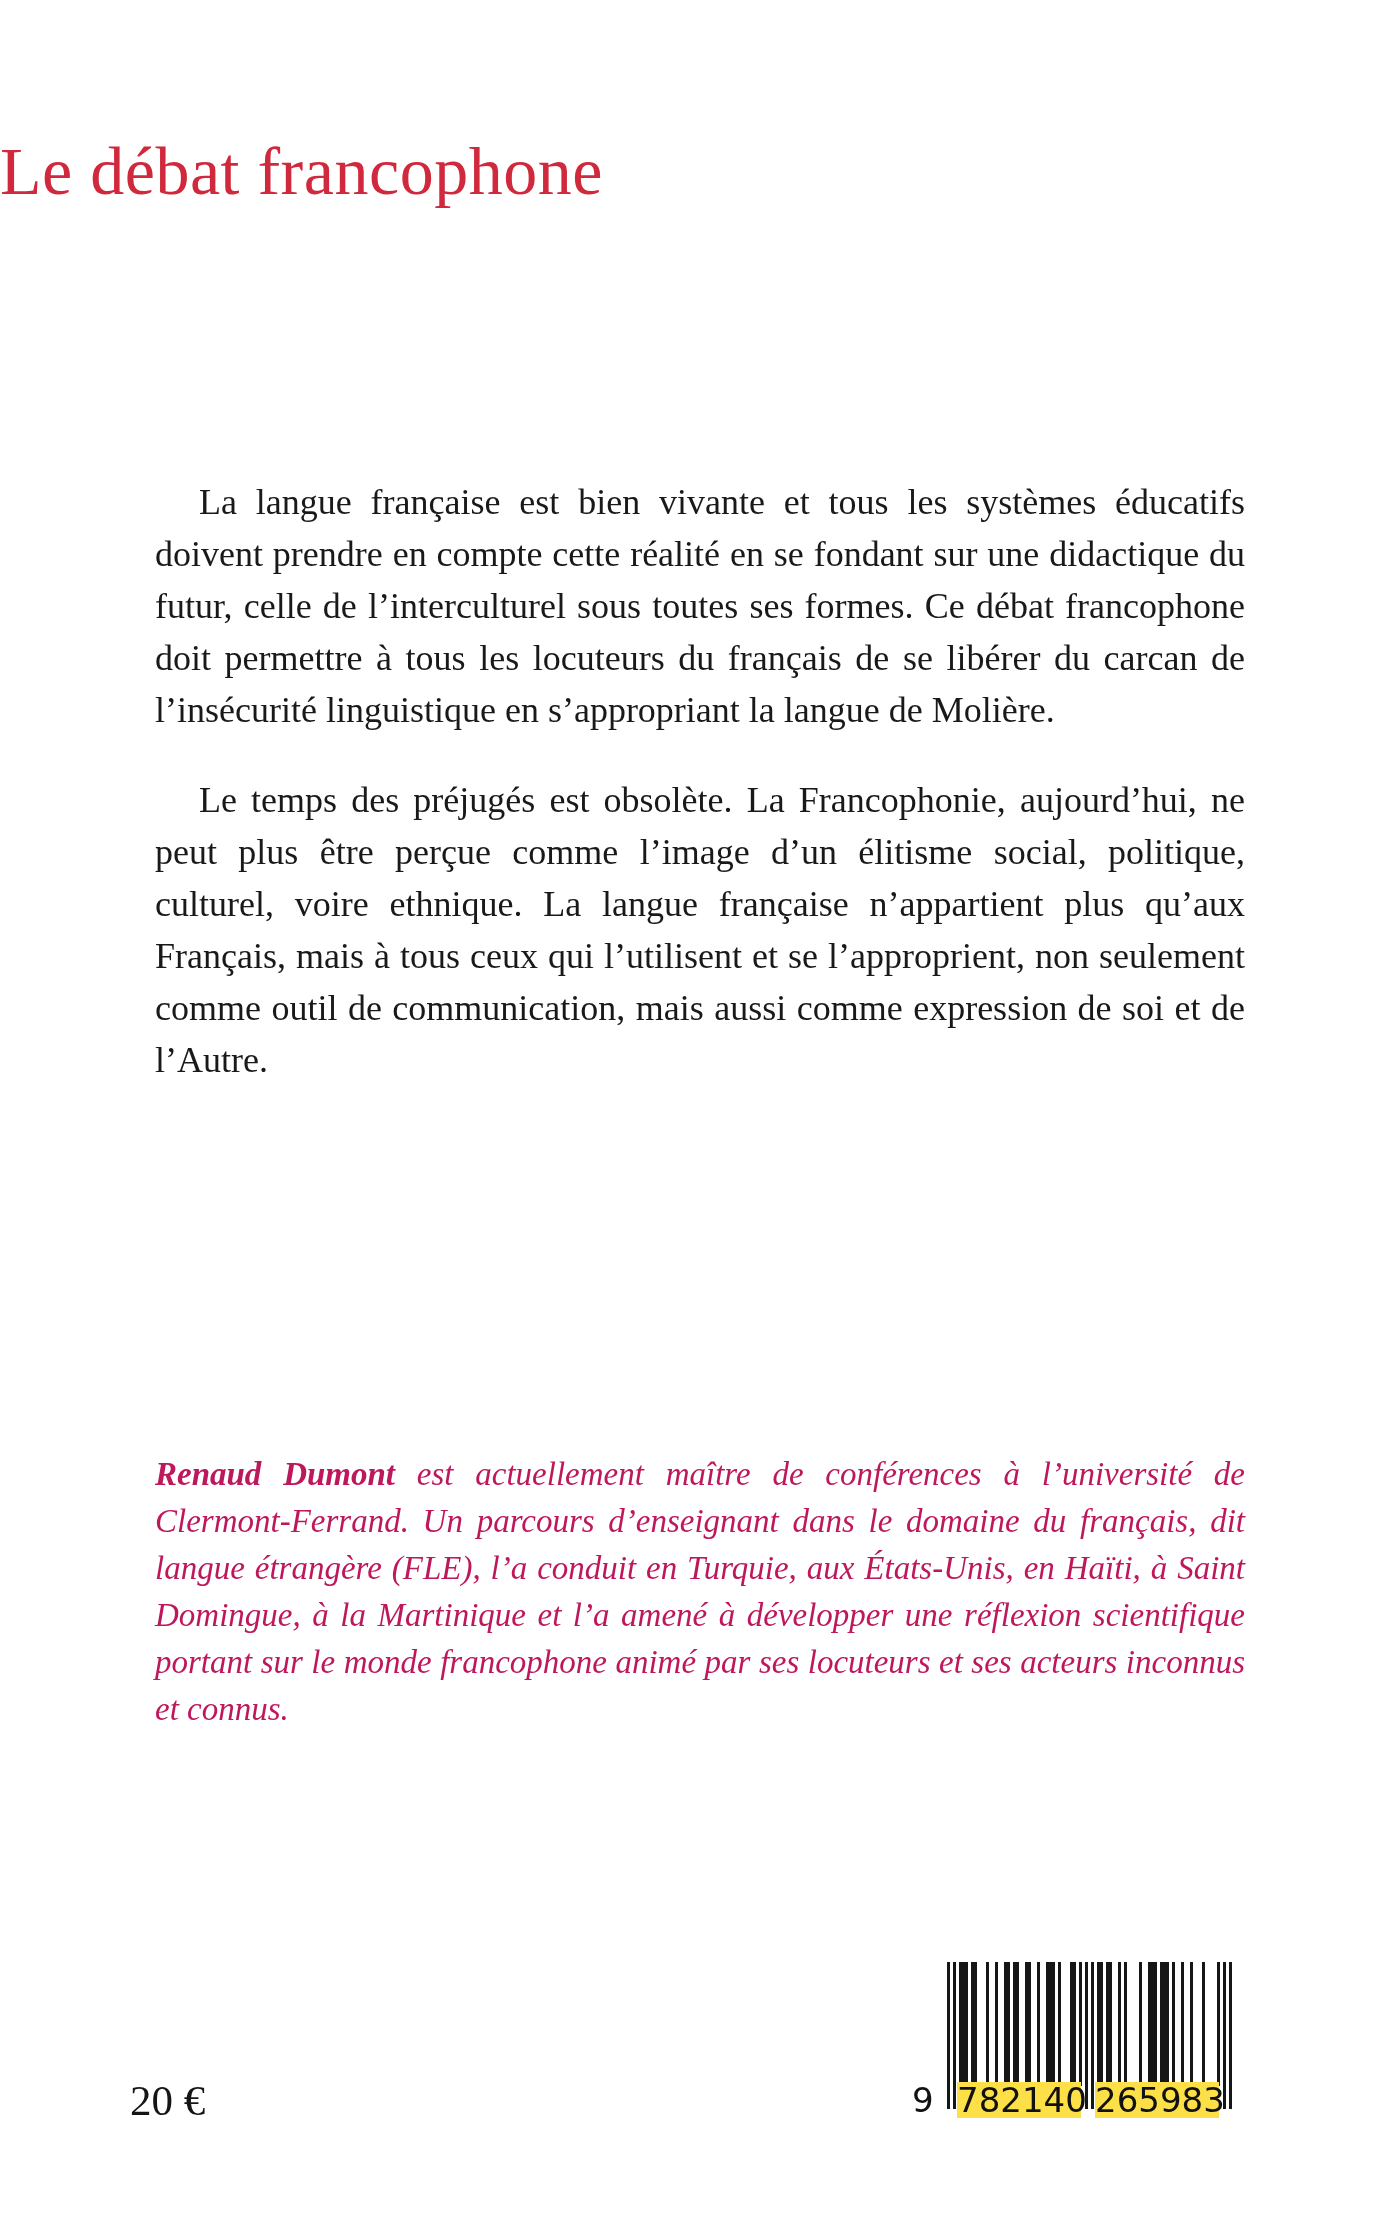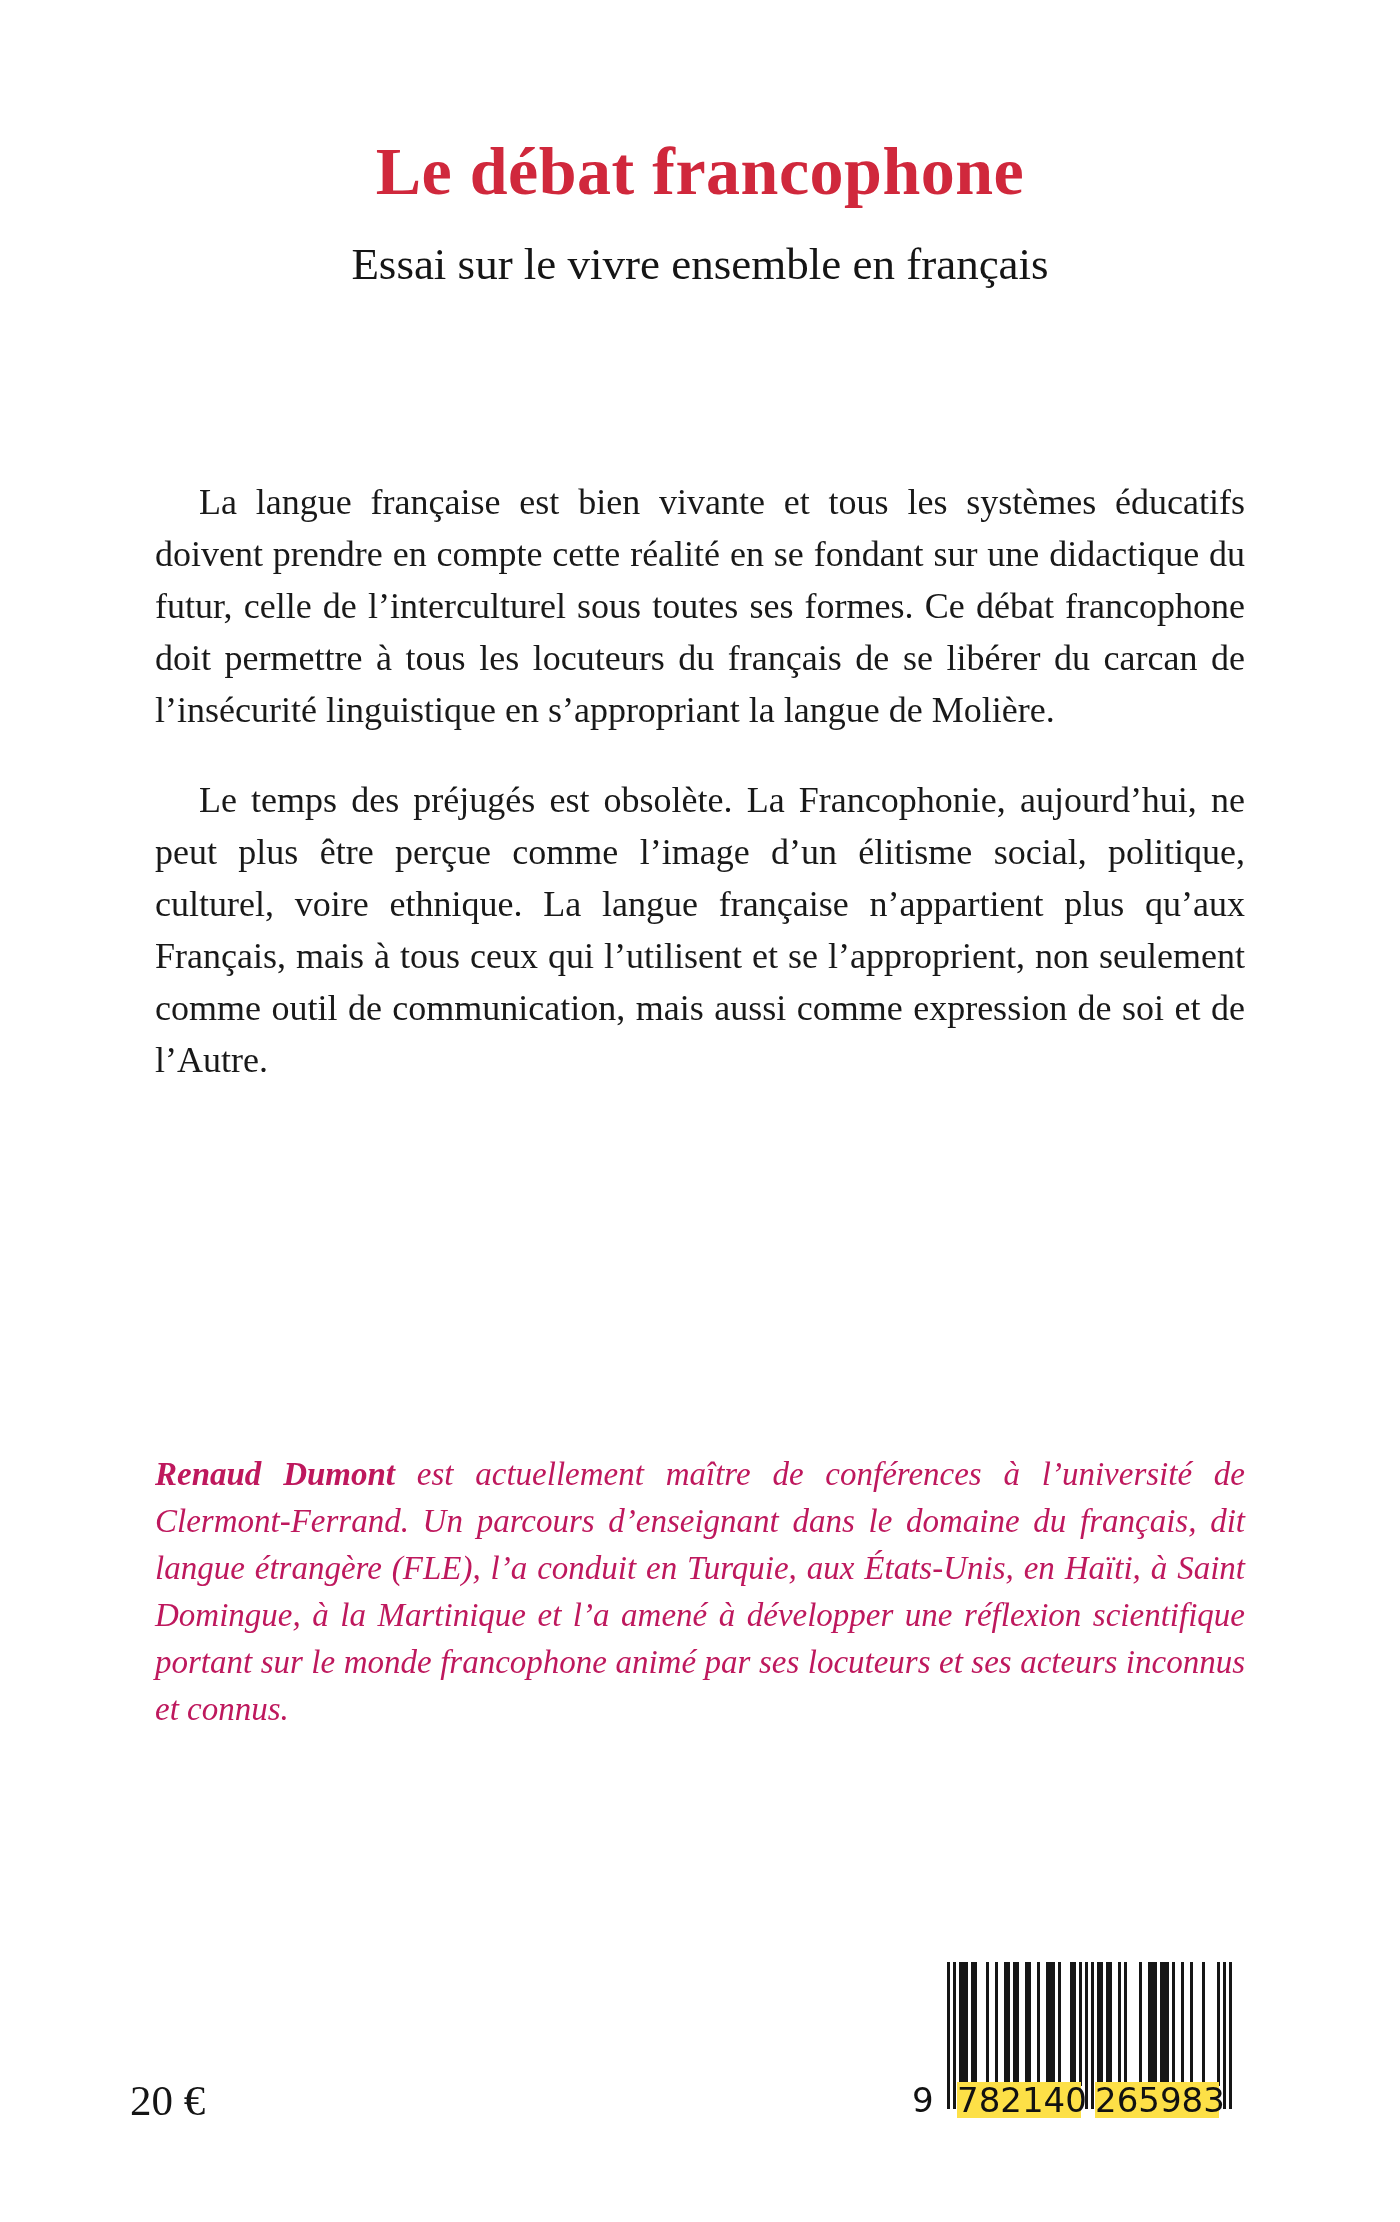--- a/index.html
+++ b/index.html
@@ -6,22 +6,22 @@
   .page{
     position:relative;
     width:1400px;height:2222px;
     background:#ffffff;
     overflow:hidden;
     font-family:"Liberation Serif", serif;
     color:#1a1a1a;
   }
   .title{
     position:absolute;top:136px;left:0;width:100%;
-    margin:0;text-align:center;
-    font-size:68px;font-weight:700;line-height:1.05;
+    margin:0;
+    font-size:68px;font-weight:400;line-height:1.05;
     letter-spacing:0.5px;
   }
   .subtitle{
     position:absolute;top:240px;left:0;width:100%;
     margin:0;text-align:center;
     font-size:45px;font-weight:400;line-height:1.1;
     color:#151515;
   }
   .synopsis{
     position:absolute;top:476px;left:155px;width:1090px;
@@ -74,21 +74,20 @@
   .bc-left{left:10px;width:124px;}
   .bc-right{left:148px;width:124px;}
 </style>
 </head>
 <body>
 
 <div class="page">
 
   <h1 class="title" style="color: rgb(208, 40, 60);">Le débat francophone</h1>
 
-  <h2 class="subtitle">Essai sur le vivre ensemble en français</h2>
 
   <div class="synopsis">
     <p>La langue française est bien vivante et tous les systèmes éducatifs doivent prendre en compte cette réalité en se fondant sur une didactique du futur, celle de l’interculturel sous toutes ses formes. Ce débat francophone doit permettre à tous les locuteurs du français de se libérer du carcan de l’insécurité linguistique en s’appropriant la langue de Molière.</p>
     <p>Le temps des préjugés est obsolète. La Francophonie, aujourd’hui, ne peut plus être perçue comme l’image d’un élitisme social, politique, culturel, voire ethnique. La langue française n’appartient plus qu’aux Français, mais à tous ceux qui l’utilisent et se l’approprient, non seulement comme outil de communication, mais aussi comme expression de soi et de l’Autre.</p>
   </div>
 
   <div class="bio">
     <p><strong>Renaud Dumont</strong><span> est actuellement maître de conférences à l’université de Clermont-Ferrand. Un parcours d’enseignant dans le domaine du français, dit langue étrangère (FLE), l’a conduit en Turquie, aux États-Unis, en Haïti, à Saint Domingue, à la Martinique et l’a amené à développer une réflexion scientifique portant sur le monde francophone animé par ses locuteurs et ses acteurs inconnus et connus.</span></p>
   </div>
 

